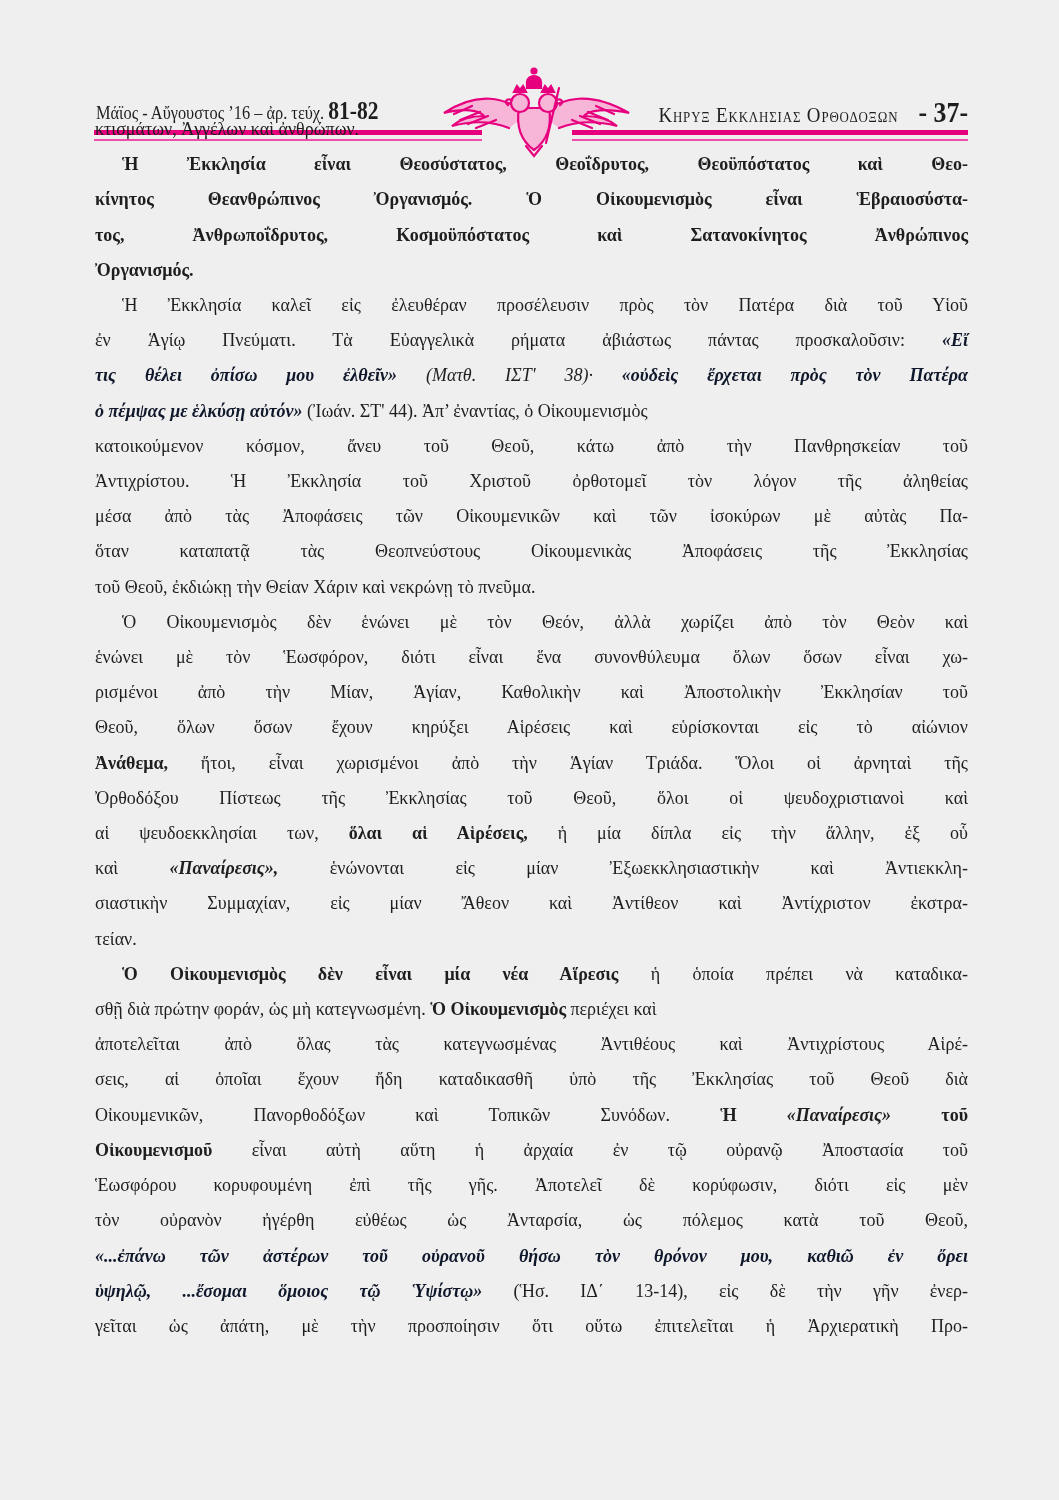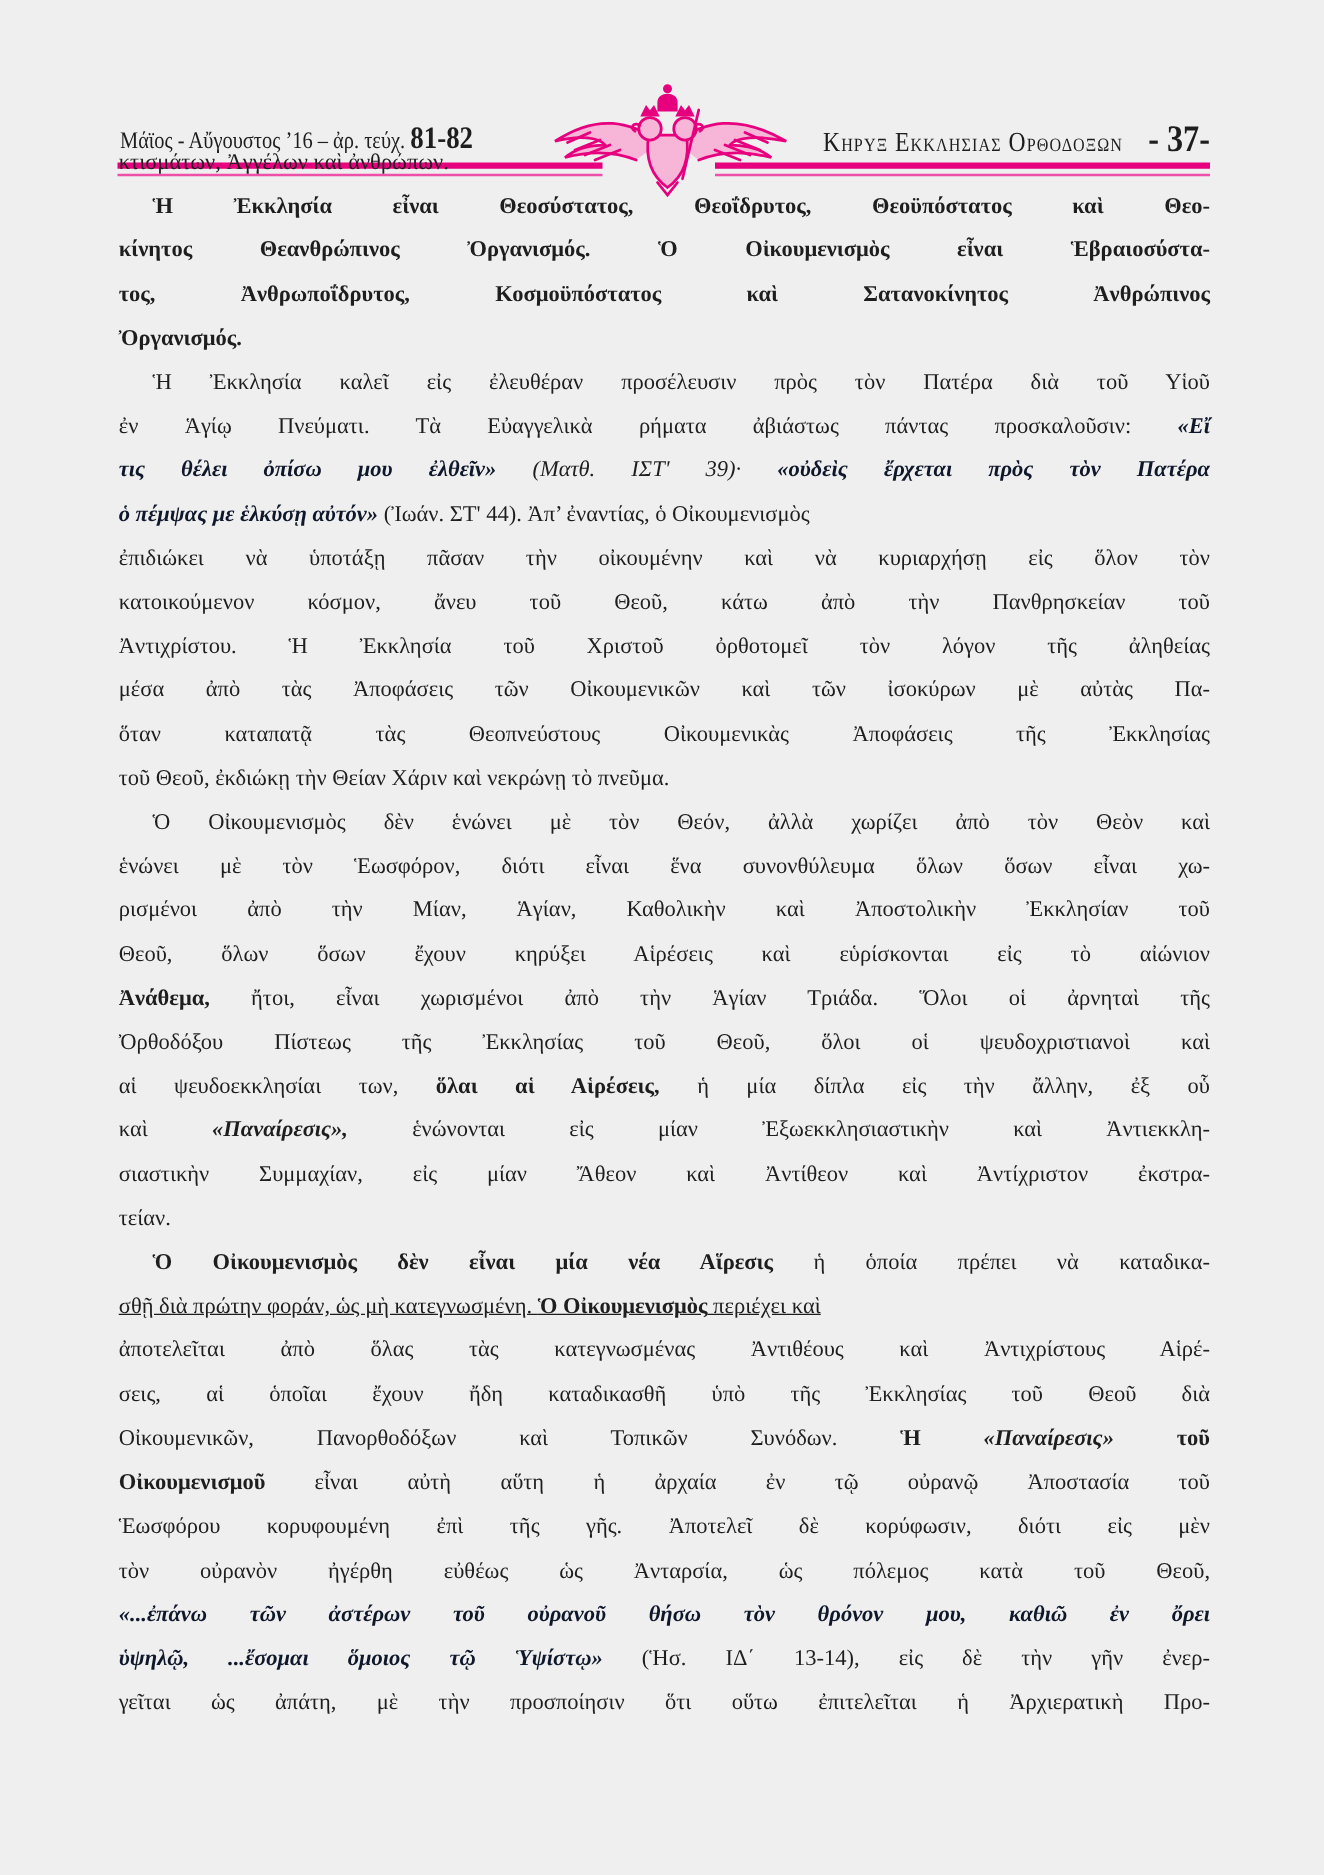--- a/index.html
+++ b/index.html
@@ -103,23 +103,22 @@
   <p class="b">
     <span class="line" style="padding-left:27px">Ἡ Ἐκκλησία εἶναι Θεοσύστατος, Θεοΐδρυτος, Θεοϋπόστατος καὶ Θεο-</span>
     <span class="line">κίνητος Θεανθρώπινος Ὀργανισμός. Ὁ Οἰκουμενισμὸς εἶναι Ἑβραιοσύστα-</span>
     <span class="line">τος, Ἀνθρωποΐδρυτος, Κοσμοϋπόστατος καὶ Σατανοκίνητος Ἀνθρώπινος</span>
     <span class="line last">Ὀργανισμός.</span>
   </p>
 
   <p>
     <span class="line" style="padding-left:27px">Ἡ Ἐκκλησία καλεῖ εἰς ἐλευθέραν προσέλευσιν πρὸς τὸν Πατέρα διὰ τοῦ Υἱοῦ</span>
     <span class="line"><span>ἐν Ἁγίῳ Πνεύματι. Τὰ Εὐαγγελικὰ ρήματα ἀβιάστως πάντας προσκαλοῦσιν: </span><span class="red">«Εἴ</span></span>
-    <span class="line"><span class="red">τις θέλει ὀπίσω μου ἐλθεῖν»</span><span class="it"> (Ματθ. ΙΣΤ' 39)· </span><span class="red">«οὐδεὶς ἔρχεται πρὸς τὸν Πατέρα</span></span>
+    <span class="line"><span class="red">τις θέλει ὀπίσω μου ἐλθεῖν»</span><span class="it"> (Ματθ. ΙΣΤ' 38)· </span><span class="red">«οὐδεὶς ἔρχεται πρὸς τὸν Πατέρα</span></span>
     <span class="line" style="white-space: nowrap; text-align-last: left; transform: scaleX(0.999982); width: 873.016px;"><span class="red">ὁ πέμψας με ἑλκύσῃ αὐτόν»</span><span> (Ἰωάν. ΣΤ' 44). Ἀπ’ ἐναντίας, ὁ Οἰκουμενισμὸς</span></span>
-    <span class="line">ἐπιδιώκει νὰ ὑποτάξῃ πᾶσαν τὴν οἰκουμένην καὶ νὰ κυριαρχήσῃ εἰς ὅλον τὸν</span>
     <span class="line">κατοικούμενον κόσμον, ἄνευ τοῦ Θεοῦ, κάτω ἀπὸ τὴν Πανθρησκείαν τοῦ</span>
     <span class="line">Ἀντιχρίστου. Ἡ Ἐκκλησία τοῦ Χριστοῦ ὀρθοτομεῖ τὸν λόγον τῆς ἀληθείας</span>
     <span class="line">μέσα ἀπὸ τὰς Ἀποφάσεις τῶν Οἰκουμενικῶν καὶ τῶν ἰσοκύρων μὲ αὐτὰς Πα-</span>
     <span class="line">ὅταν καταπατᾷ τὰς Θεοπνεύστους Οἰκουμενικὰς Ἀποφάσεις τῆς Ἐκκλησίας</span>
     <span class="line last">τοῦ Θεοῦ, ἐκδιώκῃ τὴν Θείαν Χάριν καὶ νεκρώνῃ τὸ πνεῦμα.</span>
   </p>
 
   <p>
     <span class="line" style="padding-left:27px">Ὁ Οἰκουμενισμὸς δὲν ἑνώνει μὲ τὸν Θεόν, ἀλλὰ χωρίζει ἀπὸ τὸν Θεὸν καὶ</span>
     <span class="line">ἑνώνει μὲ τὸν Ἑωσφόρον, διότι εἶναι ἕνα συνονθύλευμα ὅλων ὅσων εἶναι χω-</span>
@@ -128,21 +127,21 @@
     <span class="line"><span class="b">Ἀνάθεμα,</span><span> ἤτοι, εἶναι χωρισμένοι ἀπὸ τὴν Ἁγίαν Τριάδα. Ὅλοι οἱ ἀρνηταὶ τῆς</span></span>
     <span class="line">Ὀρθοδόξου Πίστεως τῆς Ἐκκλησίας τοῦ Θεοῦ, ὅλοι οἱ ψευδοχριστιανοὶ καὶ</span>
     <span class="line"><span>αἱ ψευδοεκκλησίαι των, </span><span class="b">ὅλαι αἱ Αἱρέσεις,</span><span> ἡ μία δίπλα εἰς τὴν ἄλλην, ἐξ οὗ</span></span>
     <span class="line"><span>καὶ </span><span class="bi">«Παναίρεσις»,</span><span> ἑνώνονται εἰς μίαν Ἐξωεκκλησιαστικὴν καὶ Ἀντιεκκλη-</span></span>
     <span class="line">σιαστικὴν Συμμαχίαν, εἰς μίαν Ἄθεον καὶ Ἀντίθεον καὶ Ἀντίχριστον ἐκστρα-</span>
     <span class="line last">τείαν.</span>
   </p>
 
   <p>
     <span class="line" style="padding-left:27px"><span class="b">Ὁ Οἰκουμενισμὸς δὲν εἶναι μία νέα Αἵρεσις</span><span> ἡ ὁποία πρέπει νὰ καταδικα-</span></span>
-    <span class="line" style="white-space: nowrap; text-align-last: left; transform: scaleX(0.999982); width: 873.016px; text-decoration: underline;"><span>σθῇ διὰ πρώτην φοράν, ὡς μὴ κατεγνωσμένη. </span><span class="b">Ὁ Οἰκουμενισμὸς</span><span> περιέχει καὶ</span></span>
+    <span class="line" style="white-space: nowrap; text-align-last: left; transform: scaleX(0.999982); width: 873.016px;"><span>σθῇ διὰ πρώτην φοράν, ὡς μὴ κατεγνωσμένη. </span><span class="b">Ὁ Οἰκουμενισμὸς</span><span> περιέχει καὶ</span></span>
     <span class="line">ἀποτελεῖται ἀπὸ ὅλας τὰς κατεγνωσμένας Ἀντιθέους καὶ Ἀντιχρίστους Αἱρέ-</span>
     <span class="line">σεις, αἱ ὁποῖαι ἔχουν ἤδη καταδικασθῆ ὑπὸ τῆς Ἐκκλησίας τοῦ Θεοῦ διὰ</span>
     <span class="line"><span>Οἰκουμενικῶν, Πανορθοδόξων καὶ Τοπικῶν Συνόδων. </span><span class="b">Ἡ </span><span class="bi">«Παναίρεσις»</span><span class="b"> τοῦ</span></span>
     <span class="line"><span class="b">Οἰκουμενισμοῦ</span><span> εἶναι αὐτὴ αὕτη ἡ ἀρχαία ἐν τῷ οὐρανῷ Ἀποστασία τοῦ</span></span>
     <span class="line">Ἑωσφόρου κορυφουμένη ἐπὶ τῆς γῆς. Ἀποτελεῖ δὲ κορύφωσιν, διότι εἰς μὲν</span>
     <span class="line">τὸν οὐρανὸν ἠγέρθη εὐθέως ὡς Ἀνταρσία, ὡς πόλεμος κατὰ τοῦ Θεοῦ,</span>
     <span class="line red">«...ἐπάνω τῶν ἀστέρων τοῦ οὐρανοῦ θήσω τὸν θρόνον μου, καθιῶ ἐν ὄρει</span>
     <span class="line"><span class="red">ὑψηλῷ, ...ἔσομαι ὅμοιος τῷ Ὑψίστῳ»</span><span> (Ἡσ. ΙΔ΄ 13-14), εἰς δὲ τὴν γῆν ἐνερ-</span></span>
     <span class="line">γεῖται ὡς ἀπάτη, μὲ τὴν προσποίησιν ὅτι οὕτω ἐπιτελεῖται ἡ Ἀρχιερατικὴ Προ-</span>
   </p>

